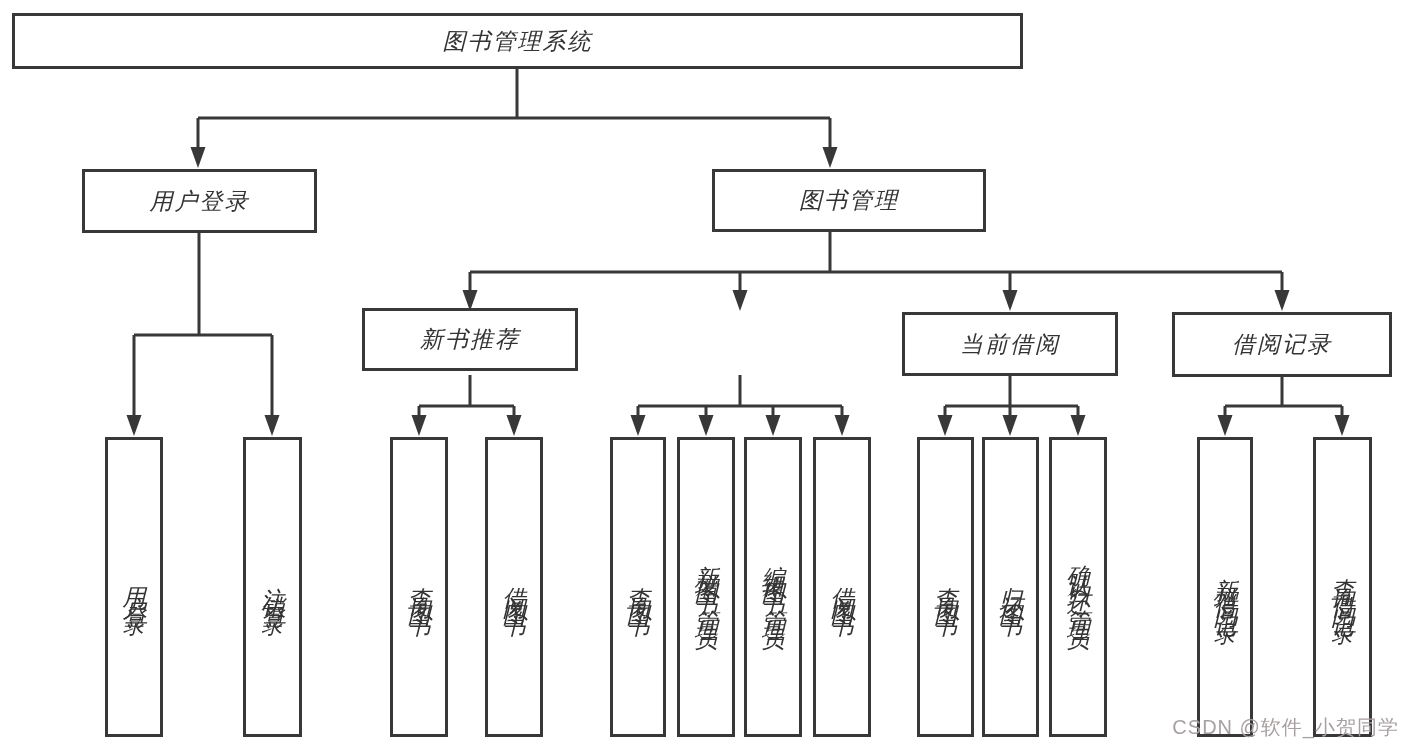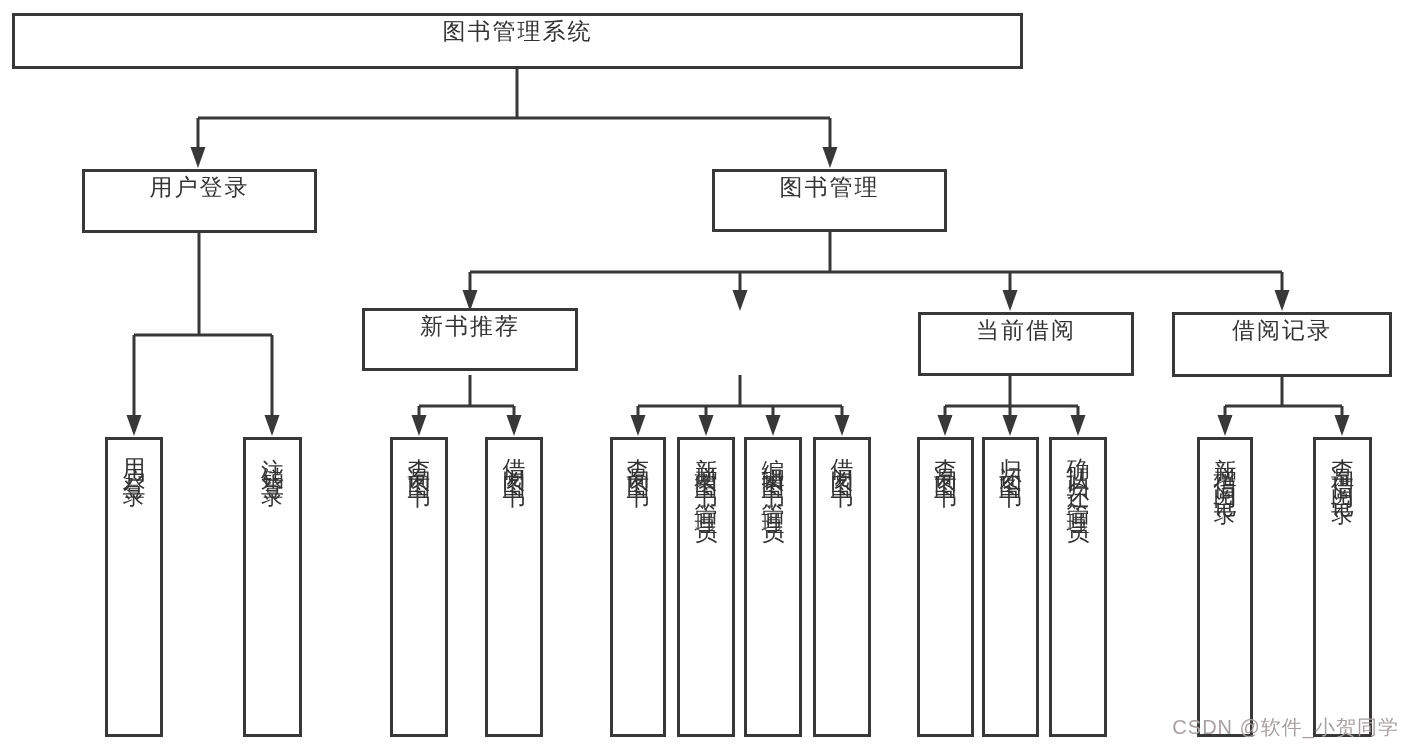--- a/index.html
+++ b/index.html
@@ -14,21 +14,23 @@
   }
   .wires { position:absolute; left:0; top:0; width:1405px; height:747px; }
   .cline  { stroke:var(--line,#383838); stroke-width:3; fill:none; }
   .carrow { fill:var(--line,#383838); stroke:none; }
   .box {
     position:absolute;
     box-sizing:border-box;
     background:var(--boxbg,#ffffff);
     border:3px solid var(--line,#383838);
     display:flex;
+    align-items:center;
     justify-content:center;
+    font-style:italic;
   }
   .hbox span {
     font-size:23px;
     letter-spacing:2px;
     white-space:nowrap;
   }
   .leaf .vtext {
     writing-mode:vertical-rl;
     text-orientation:mixed;
     font-size:23px;
@@ -95,28 +97,28 @@
     </g>
   </svg>
 
   <div class="box hbox" style="left:12px; top:13px; width:1011px; height:56px;">
     <span>图书管理系统</span>
   </div>
 
   <div class="box hbox" style="left:82px; top:169px; width:235px; height:64px;">
     <span>用户登录</span>
   </div>
-  <div class="box hbox" style="left:712px; top:169px; width:235px; height:63px;">
+  <div class="box hbox" style="left:712px; top:169px; width:274px; height:63px;">
     <span>图书管理</span>
   </div>
 
   <div class="box hbox" style="left:362px; top:308px; width:216px; height:63px;">
     <span>新书推荐</span>
   </div>
-  <div class="box hbox" style="left:902px; top:312px; width:216px; height:64px;margin-left:16px;">
+  <div class="box hbox" style="left:902px; top:312px; width:216px; height:64px;">
     <span>当前借阅</span>
   </div>
   <div class="box hbox" style="left:1172px; top:312px; width:220px; height:65px;">
     <span>借阅记录</span>
   </div>
 
   <div class="box leaf" style="left:105px; top:437px; width:58px; height:300px;">
     <span class="vtext">用户登录</span>
   </div>
   <div class="box leaf" style="left:243px; top:437px; width:59px; height:300px;">

